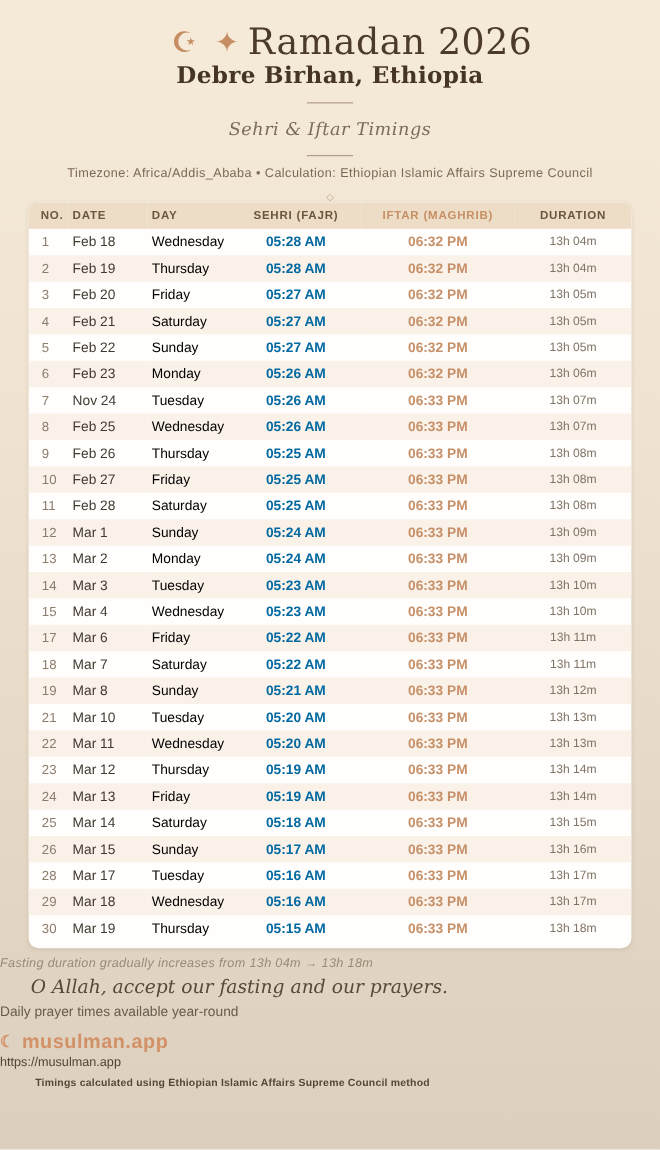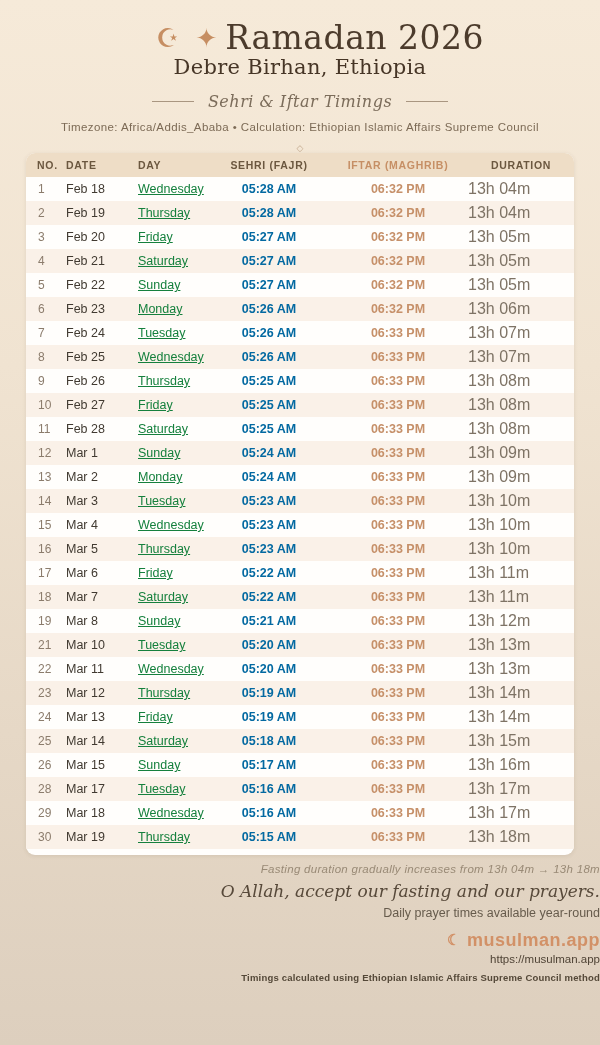--- a/index.html
+++ b/index.html
@@ -14,23 +14,23 @@
 
   
   .header { text-align:center; padding-top:20px; }
   .title-line {
     font-family:"DejaVu Serif","Liberation Serif",serif;
     font-size:33px; color:#4c3b2c; line-height:1.1; letter-spacing:0.5px;padding-left:40px;
   }
   .title-icons { color:#c68e62; font-size:26px; letter-spacing:4px; vertical-align:2px; margin-right:4px; }
   .location {
     font-family:"DejaVu Serif","Liberation Serif",serif;
-    font-weight:normal; font-size:21px; color:#463526; margin-top:-1px; letter-spacing:0.3px;
-  }
-  .tagline-row { display:flex; align-items:center; justify-content:center; gap:14px; margin-top:13px; }
+    font-weight:bold; font-size:21px; color:#463526; margin-top:-1px; letter-spacing:0.3px;
+  }
+  .tagline-row { display:flex; align-items:center; justify-content:center; gap:14px; margin-top:13px;flex-direction:column; }
   .tagline-row .rule { width:42px; height:1px; background:#a99681; }
   .tagline {
     font-family:"DejaVu Serif","Liberation Serif",serif;
     font-style:italic; font-size:16px; color:#7b6c5a; letter-spacing:0.5px;
   }
   .meta { margin-top:10px; font-size:11.5px; color:#7c6a55; letter-spacing:0.4px; }
   .ornament { margin-top:10px; font-size:9px; color:#c3aa8e; }
 
   
   .card {
@@ -47,33 +47,33 @@
   }
   th.t-no { padding-left:11px; }
   th.t-date, td.t-date { padding-left:4px; }
   th.t-day, td.t-day { padding-left:4px; }
   th.t-sehri, th.t-iftar, th.t-dur { text-align:center; }
   th.t-iftar { color:#c68f65; }
   tbody td { height:24px; font-size:12.5px; padding:0; white-space:nowrap; }
   tbody tr:nth-child(even) td { background:#faf1e8; }
   td.t-no { padding-left:12px; color:#8b7c6c; font-size:12px; }
   td.t-date { color:#413a31; }
-  td.t-day { color:#15803d;text-decoration:underline; }
+  td.t-day { color:#000000; }
   td.t-sehri { text-align:center; font-weight:bold; color:#0369a1; }
   td.t-iftar { text-align:center; font-weight:bold; color:#c69069; }
-  td.t-dur { text-align:left; color:#7e7365; font-size:16px; }
+  td.t-dur { text-align:center; color:#7e7365; font-size:11px; }
 
   
-  .footer { text-align:right; }
+  .footer { text-align:left; }
   .duration-note { margin-top:8px; font-size:11.5px; font-style:italic; color:#998a76; letter-spacing:0.3px; }
   .dua {
     margin-top:6px; font-family:"DejaVu Serif","Liberation Serif",serif;
     font-style:italic; font-size:17px; color:#57493a;padding-left:28px;
   }
-  .availability { margin-top:5px; font-size:12.5px; color:#665b4c;margin-left:48px; }
+  .availability { margin-top:5px; font-size:12.5px; color:#665b4c; }
   .brand { margin-top:10px; font-size:18px; font-weight:bold; color:#d29167; letter-spacing:0.5px; }
   .brand .crescent { font-size:15px; margin-right:6px; vertical-align:1px; }
   .url { margin-top:2px; font-size:11.5px; color:#4f4335; }
   .method-note { margin-top:7px; font-size:9.5px; font-weight:bold; color:#544838; letter-spacing:0.2px;margin-left:32px; }
 </style>
 </head>
 <body>
 
 <div class="page">
 
@@ -153,21 +153,21 @@
           <tr>
             <td class="t-no">6</td>
             <td class="t-date">Feb 23</td>
             <td class="t-day">Monday</td>
             <td class="t-sehri">05:26 AM</td>
             <td class="t-iftar">06:32 PM</td>
             <td class="t-dur">13h 06m</td>
           </tr>
           <tr>
             <td class="t-no">7</td>
-            <td class="t-date">Feb 24</td>
+            <td class="t-date">Nov 24</td>
             <td class="t-day">Tuesday</td>
             <td class="t-sehri">05:26 AM</td>
             <td class="t-iftar">06:33 PM</td>
             <td class="t-dur">13h 07m</td>
           </tr>
           <tr>
             <td class="t-no">8</td>
             <td class="t-date">Feb 25</td>
             <td class="t-day">Wednesday</td>
             <td class="t-sehri">05:26 AM</td>
@@ -219,28 +219,20 @@
             <td class="t-date">Mar 3</td>
             <td class="t-day">Tuesday</td>
             <td class="t-sehri">05:23 AM</td>
             <td class="t-iftar">06:33 PM</td>
             <td class="t-dur">13h 10m</td>
           </tr>
           <tr>
             <td class="t-no">15</td>
             <td class="t-date">Mar 4</td>
             <td class="t-day">Wednesday</td>
-            <td class="t-sehri">05:23 AM</td>
-            <td class="t-iftar">06:33 PM</td>
-            <td class="t-dur">13h 10m</td>
-          </tr>
-          <tr>
-            <td class="t-no">16</td>
-            <td class="t-date">Mar 5</td>
-            <td class="t-day">Thursday</td>
             <td class="t-sehri">05:23 AM</td>
             <td class="t-iftar">06:33 PM</td>
             <td class="t-dur">13h 10m</td>
           </tr>
           <tr>
             <td class="t-no">17</td>
             <td class="t-date">Mar 6</td>
             <td class="t-day">Friday</td>
             <td class="t-sehri">05:22 AM</td>
             <td class="t-iftar">06:33 PM</td>

